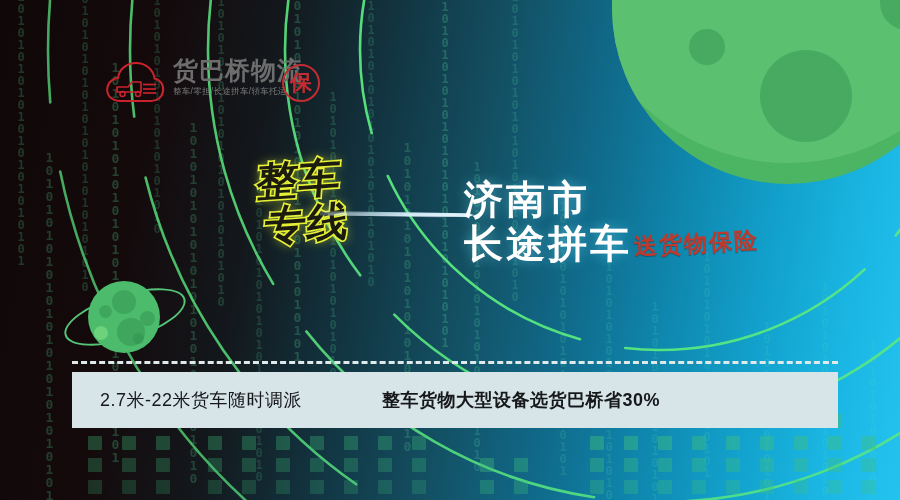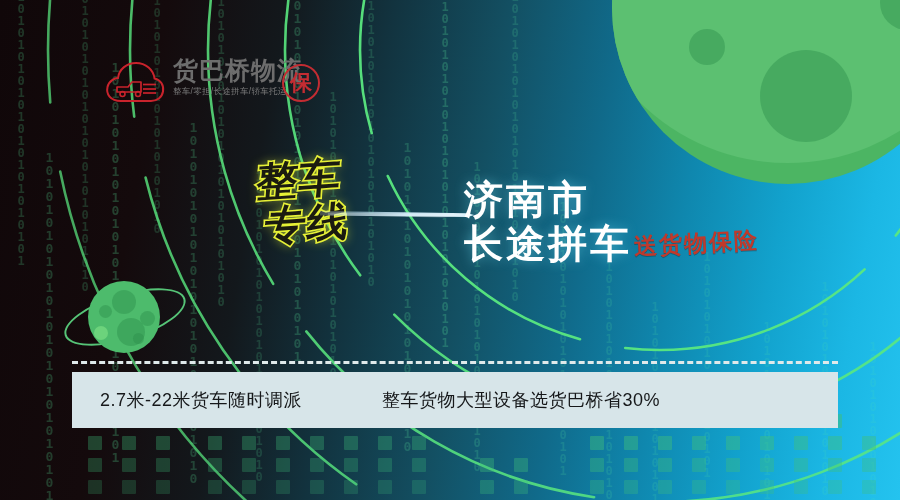--- a/index.html
+++ b/index.html
@@ -140,21 +140,21 @@
   
   .bottombar{
     position:absolute;left:72px;top:372px;width:766px;height:56px;
     background:#d7e5e9;
     display:flex;align-items:center;
   }
   .bb-text{
     font-size:18px;color:#16181a;letter-spacing:.5px;white-space:nowrap;
   }
   .bb-left{margin-left:28px;}
-  .bb-right{margin-left:80px;}
+  .bb-right{margin-left:80px;font-weight:bold;}
 </style>
 </head>
 <body>
 
 <div id="stage">
 
   <div class="binwrap" id="binwrap">
       <div class="bincol" style="left: 14px; top: -10px; height: 260px; font-size: 12px; opacity: 0.2;">10101010101010101010101</div>
       <div class="bincol" style="left: 42px; top: 150px; height: 330px; font-size: 13px; opacity: 0.22;">101010101010101010101010101</div>
       <div class="bincol" style="left: 78px; top: -20px; height: 300px; font-size: 12px; opacity: 0.18;">10101010101010101010101010</div>

